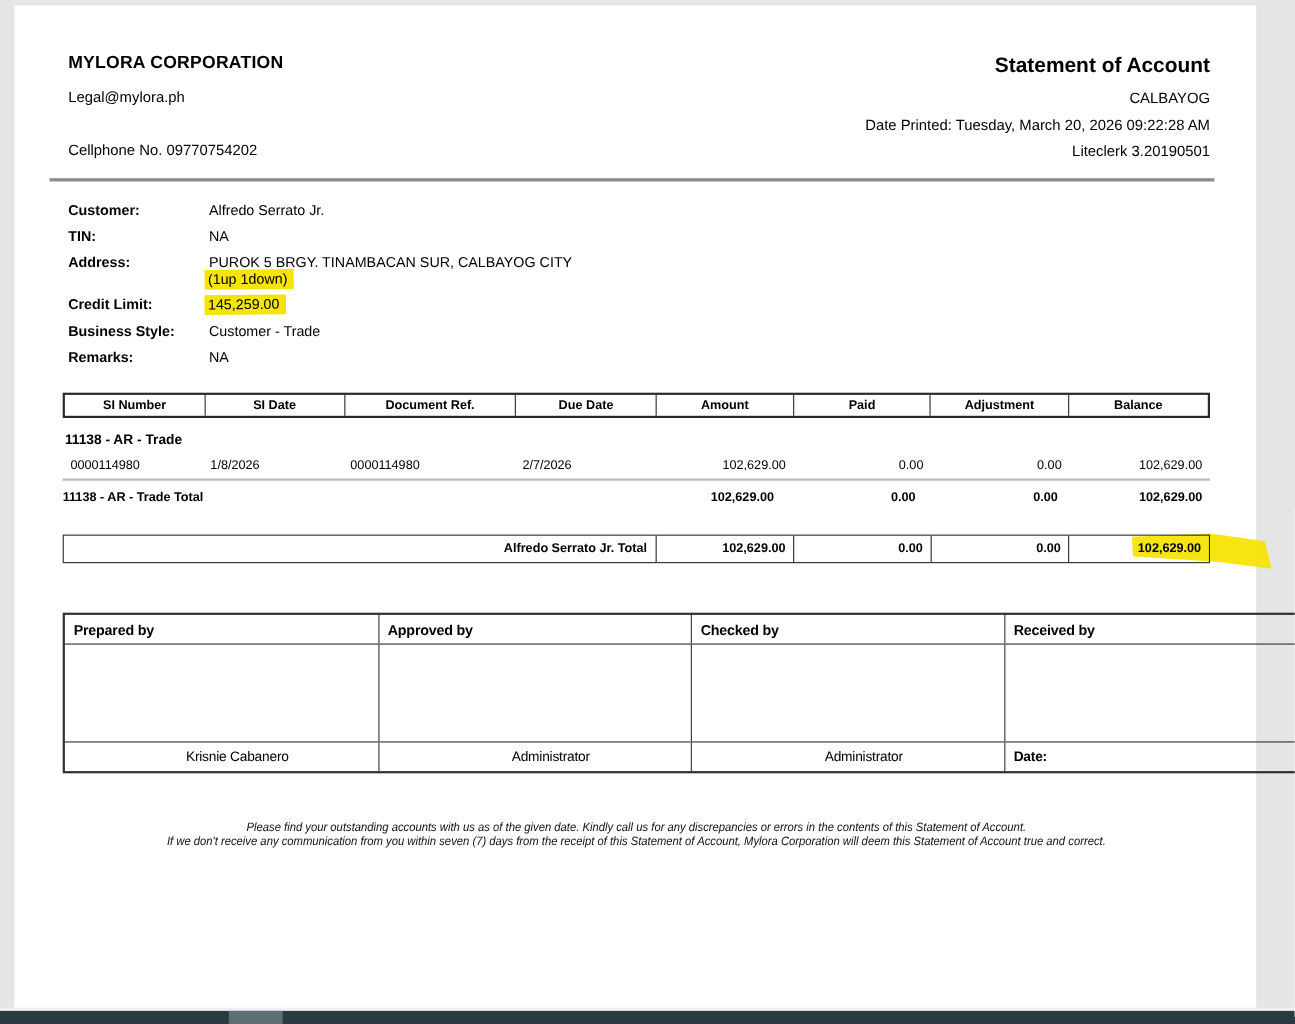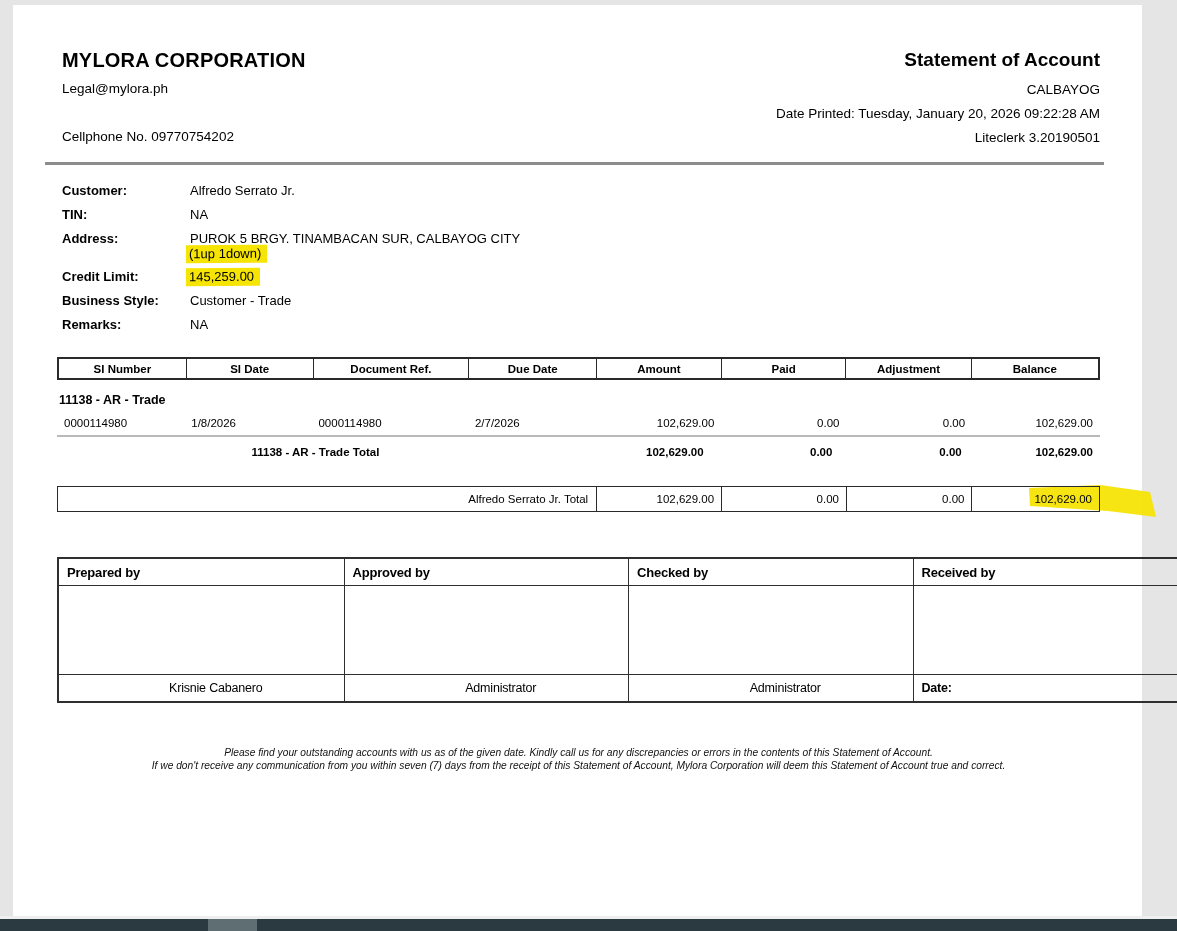--- a/index.html
+++ b/index.html
@@ -4,21 +4,21 @@
 <style>
   html,body{margin:0;padding:0;}
   body{
     width:1177px;height:931px;position:relative;overflow:hidden;
     background:#e5e5e5;
     font-family:"Liberation Sans", sans-serif;color:#000;
   }
   .page{position:absolute;left:13px;top:5px;width:1129px;height:912px;background:#ffffff;}
 
   
-  .company-name{position:absolute;left:49px;top:44px;font-size:20px;font-weight:bold;letter-spacing:.2px;white-space:nowrap;}
+  .company-name{position:absolute;left:49px;top:44px;font-size:16px;font-weight:bold;letter-spacing:.2px;white-space:nowrap;}
   .hline{position:absolute;font-size:13.5px;white-space:nowrap;}
   .h-email{left:49px;top:76px;}
   .h-addr{left:49px;top:100px;}
   .h-phone{left:49px;top:124px;}
   .report-title{position:absolute;right:42px;top:44px;font-size:19px;font-weight:bold;white-space:nowrap;}
   .h-branch{right:42px;top:77px;}
   .h-date{right:42px;top:101px;}
   .h-soft{right:42px;top:125px;}
   .rline{text-align:right;}
 
@@ -40,22 +40,22 @@
   .lhead{position:absolute;left:0;top:0;height:23px;border:2px solid #2a2a2a;background:#fff;}
   .lhead .cell{display:flex;align-items:center;justify-content:center;font-weight:bold;height:100%;box-sizing:border-box;}
   .lhead .cell + .cell{border-left:1.5px solid #2a2a2a;}
   .group-label{position:absolute;left:2px;top:36px;font-size:12.5px;font-weight:bold;white-space:nowrap;}
   .ldata{position:absolute;left:0;top:57px;height:17px;align-items:center;}
   .ldata .cell{box-sizing:border-box;}
   .tcell{text-align:left;padding-left:7px;}
   .ncell{text-align:right;padding-right:7px;}
   .lsep{position:absolute;left:0;top:78px;width:100%;height:2px;background:#b9b9b9;}
   .ltotal{position:absolute;left:0;top:86px;height:18px;align-items:center;font-weight:bold;}
-  .merge4{width:51.7%;text-align:center;padding-right:8px;box-sizing:border-box;}
-  .grand{position:absolute;left:0;top:129px;height:26px;border:1.5px solid #2a2a2a;box-sizing:border-box;align-items:center;font-weight:normal;background:transparent;}
+  .merge4{width:51.7%;text-align:left;padding-right:8px;box-sizing:border-box;}
+  .grand{position:absolute;left:0;top:129px;height:26px;border:1.5px solid #2a2a2a;box-sizing:border-box;align-items:center;font-weight:bold;background:transparent;}
   .grand .cell{height:100%;display:flex;align-items:center;justify-content:flex-end;box-sizing:border-box;}
   .grand .cell.b{border-left:1.5px solid #2a2a2a;}
   .grand .merge4{display:flex;justify-content:flex-end;align-items:center;}
 
   
   .sig{position:absolute;left:44px;top:552px;width:1142px;height:146px;border:2px solid #2f2f2f;box-sizing:border-box;z-index:2;}
   .sig-row{display:flex;width:100%;box-sizing:border-box;}
   .sig-row .scell{width:25%;box-sizing:border-box;}
   .sig-row .scell + .scell{border-left:1.5px solid #2f2f2f;}
   .sig-head{height:27px;border-bottom:1.5px solid #2f2f2f;}
@@ -78,21 +78,21 @@
 <body>
 
 <div class="page">
 
   <div class="company-name">MYLORA CORPORATION</div>
   <div class="hline h-email">Legal@mylora.ph</div>
   <div class="hline h-phone">Cellphone No. 09770754202</div>
 
   <div class="report-title">Statement of Account</div>
   <div class="hline rline h-branch">CALBAYOG</div>
-  <div class="hline rline h-date">Date Printed: Tuesday, January 20, 2026 09:22:28 AM</div>
+  <div class="hline rline h-date">Date Printed: Tuesday, March 20, 2026 09:22:28 AM</div>
   <div class="hline rline h-soft">Liteclerk 3.20190501</div>
 
   <div class="rule"></div>
 
   <div class="clabel" style="top:178px">Customer:</div>
   <div class="cvalue" style="top:178px">Alfredo Serrato Jr.</div>
 
   <div class="clabel" style="top:202px">TIN:</div>
   <div class="cvalue" style="top:202px">NA</div>
 

